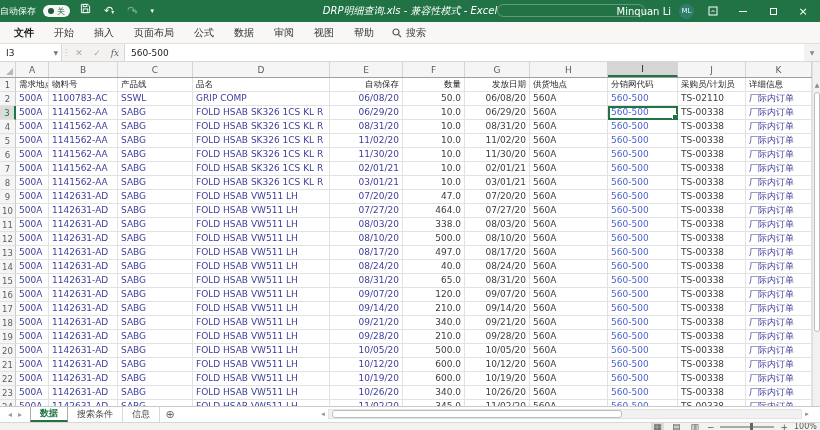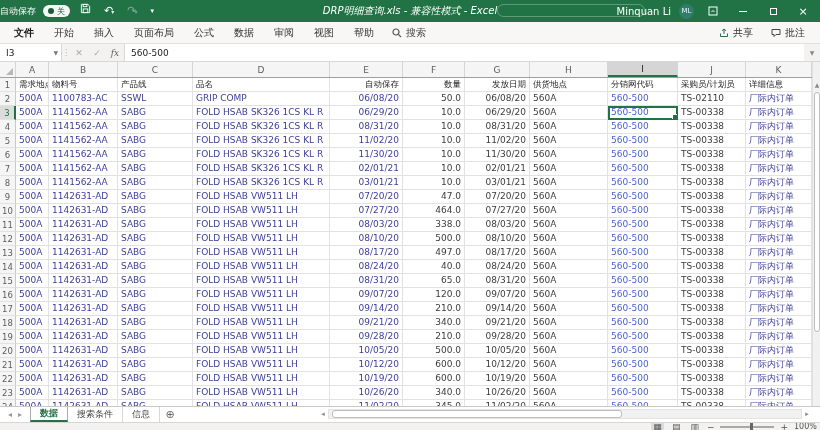--- a/index.html
+++ b/index.html
@@ -168,35 +168,20 @@
         <span class="rtab">视图</span>
         <span class="rtab">帮助</span>
       </div>
     <div class="ribbon-search">
       <svg width="10" height="10" viewBox="0 0 10 10">
         <circle cx="4" cy="4" r="3" fill="none" stroke="#555" stroke-width="1.2"></circle>
         <line x1="6.3" y1="6.3" x2="9" y2="9" stroke="#555" stroke-width="1.2"></line>
       </svg>
       <span>搜索</span>
     </div>
-    <div class="ribbon-right">
-      <div class="ribbon-btn">
-        <svg width="10" height="10" viewBox="0 0 10 10">
-          <path d="M1.5 5.5v3h7v-3" fill="none" stroke="#217346" stroke-width="1"></path>
-          <path d="M5 1 L5 6 M3 2.8 L5 1 L7 2.8" fill="none" stroke="#217346" stroke-width="1"></path>
-        </svg>
-        <span>共享</span>
-      </div>
-      <div class="ribbon-btn">
-        <svg width="10" height="10" viewBox="0 0 10 10">
-          <path d="M1 1.5h8v5h-4l-2 2v-2h-2z" fill="none" stroke="#444" stroke-width="1"></path>
-        </svg>
-        <span>批注</span>
-      </div>
-    </div>
   </div>
 
   <div class="fbar">
     <div class="namebox">
       <span>I3</span>
       <span class="caret">▼</span>
     </div>
     <div class="fb-handle">⋮</div>
     <div class="fb-btn">✕</div>
     <div class="fb-btn">✓</div>

